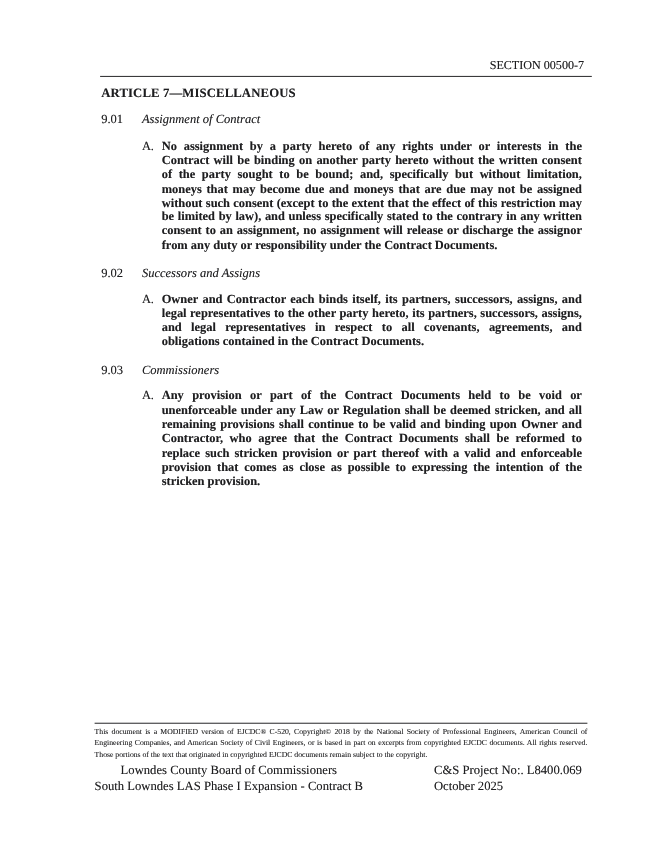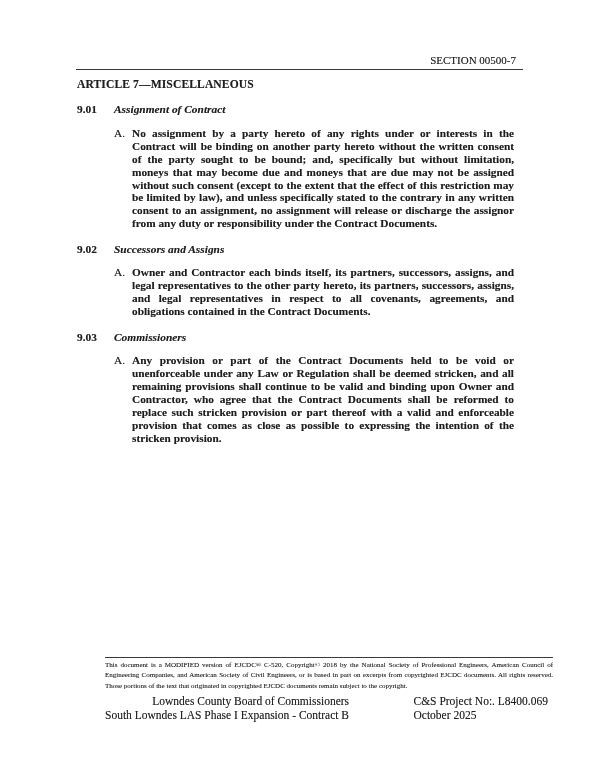--- a/index.html
+++ b/index.html
@@ -12,21 +12,21 @@
     width: 600px;
     height: 776px;
     background: #ffffff;
     color: #1e1e20;
     font-family: "Liberation Serif", "DejaVu Serif", serif;
     overflow: hidden;
     text-shadow: 0 0 0.35px rgba(30,30,30,0.45);
   }
   .content {
     position: absolute;
-    left: 77px;
+    left: 92px;
     top: 0;
     width: 437px;
   }
   .header-block {
     padding-top: 55px;
     text-align: right;
     font-size: 11px;
     line-height: 11.6px;
     margin-right: -2px;
   }
@@ -41,21 +41,20 @@
     margin: 8px 0 0 0;
     font-size: 11.6px;
     font-weight: bold;
     letter-spacing: 0.1px;
   }
   .section-head {
     display: flex;
     margin-top: 12.5px;
     font-size: 11.4px;
     line-height: 12.8px;
-    font-weight: bold;
   }
   .sec-num {
     width: 37px;
     flex: 0 0 37px;
   }
   .sec-title {
     font-style: italic;
   }
   .clause {
     display: flex;
@@ -72,41 +71,40 @@
     flex: 1;
     text-align: justify;
     text-justify: inter-word;
     font-weight: bold;
   }
   .bottom-block {
     position: absolute;
     left: 86px;
     top: 657px;
     width: 448px;
-    margin-left: 19px;
   }
   .notice-rule {
     border-top: 1.2px solid #3a3a3c;
     height: 0;
   }
   .notice {
     margin: 2px 0 0 0;
     font-size: 7px;
     line-height: 10.4px;
     text-align: justify;
     color: #2a2a2c;
   }
   .footer-cols {
     display: flex;
     justify-content: space-between;
     margin-top: 3px;
     font-size: 11.5px;
     line-height: 14.2px;
   }
-  .footer-left { text-align: right; }
+  .footer-left { text-align: center; }
   .footer-right { text-align: left; padding-right: 5px; }
 </style>
 </head>
 <body>
 
 <div class="page">
   <div class="content">
 
     <div class="header-block">
       <div>SECTION 00500-7</div>

